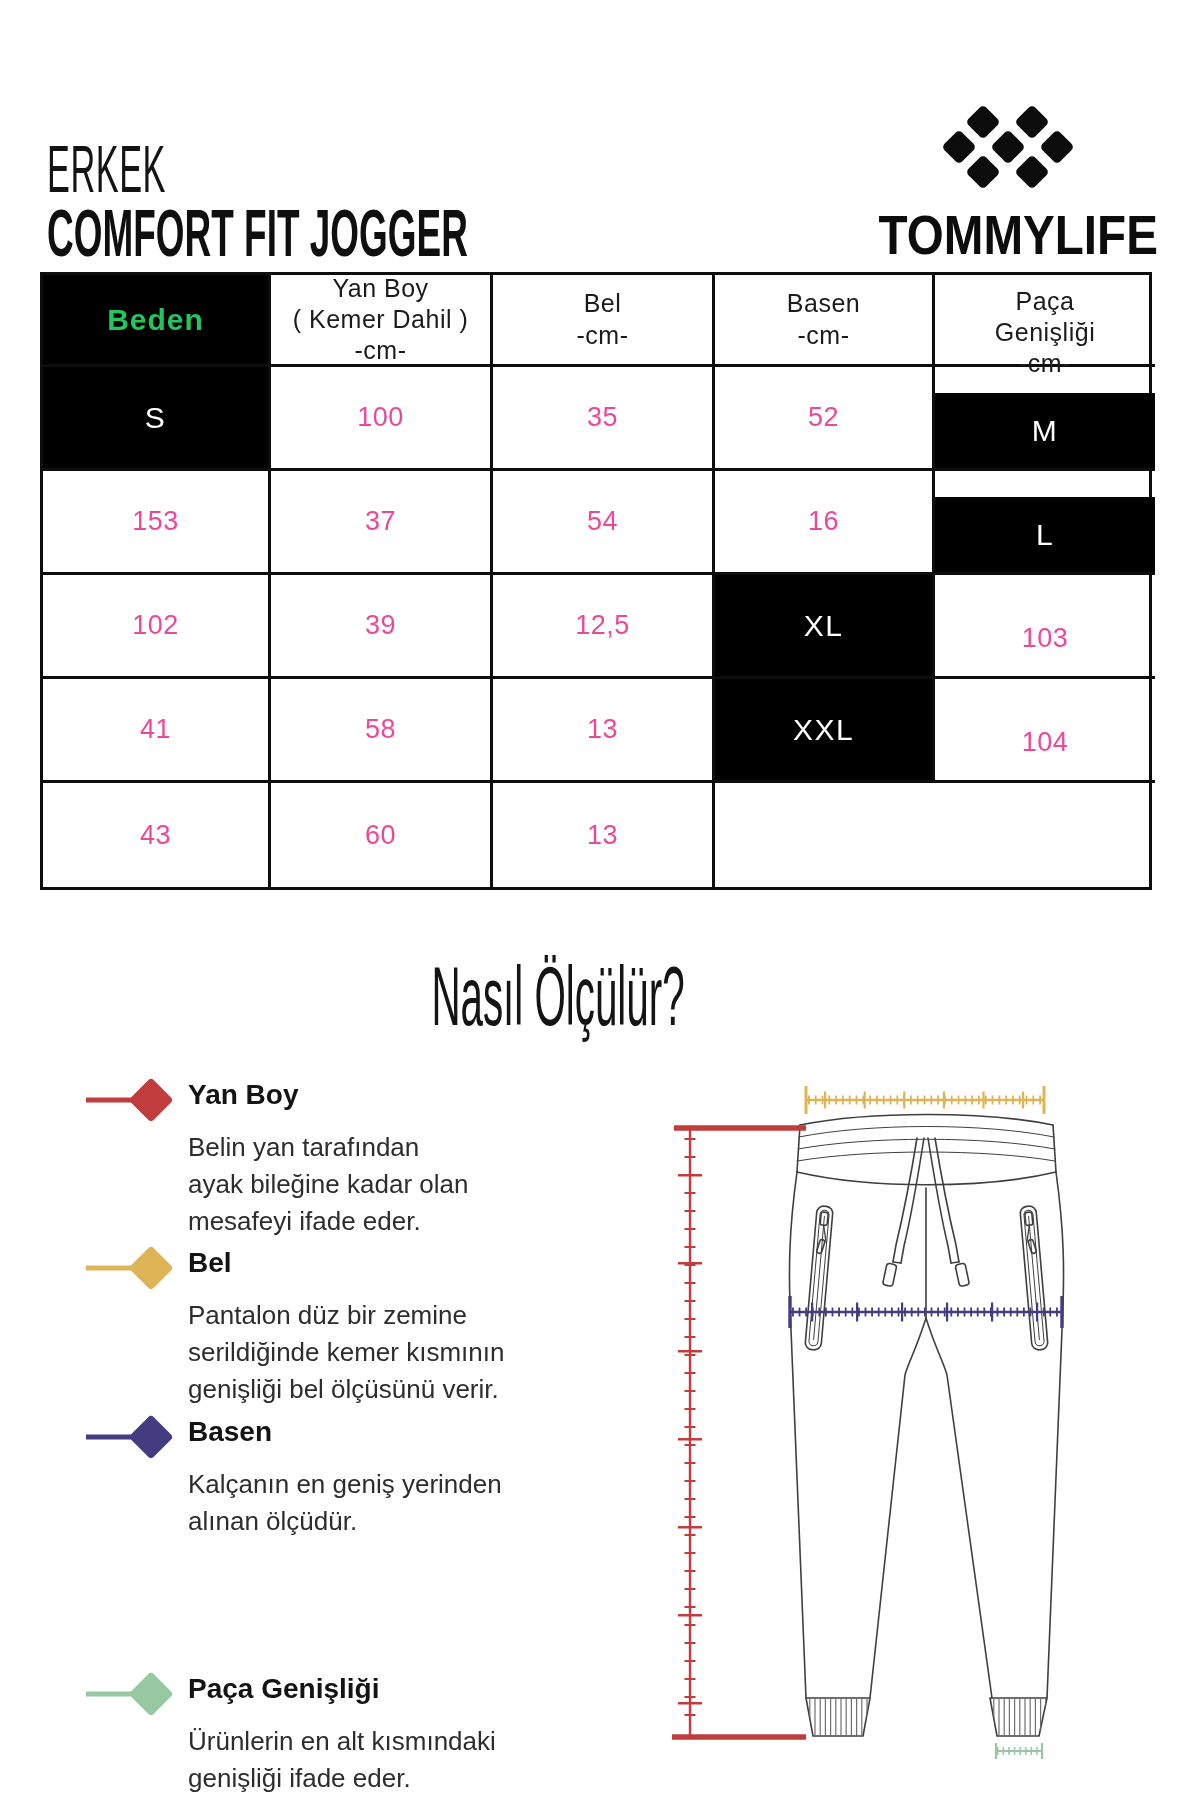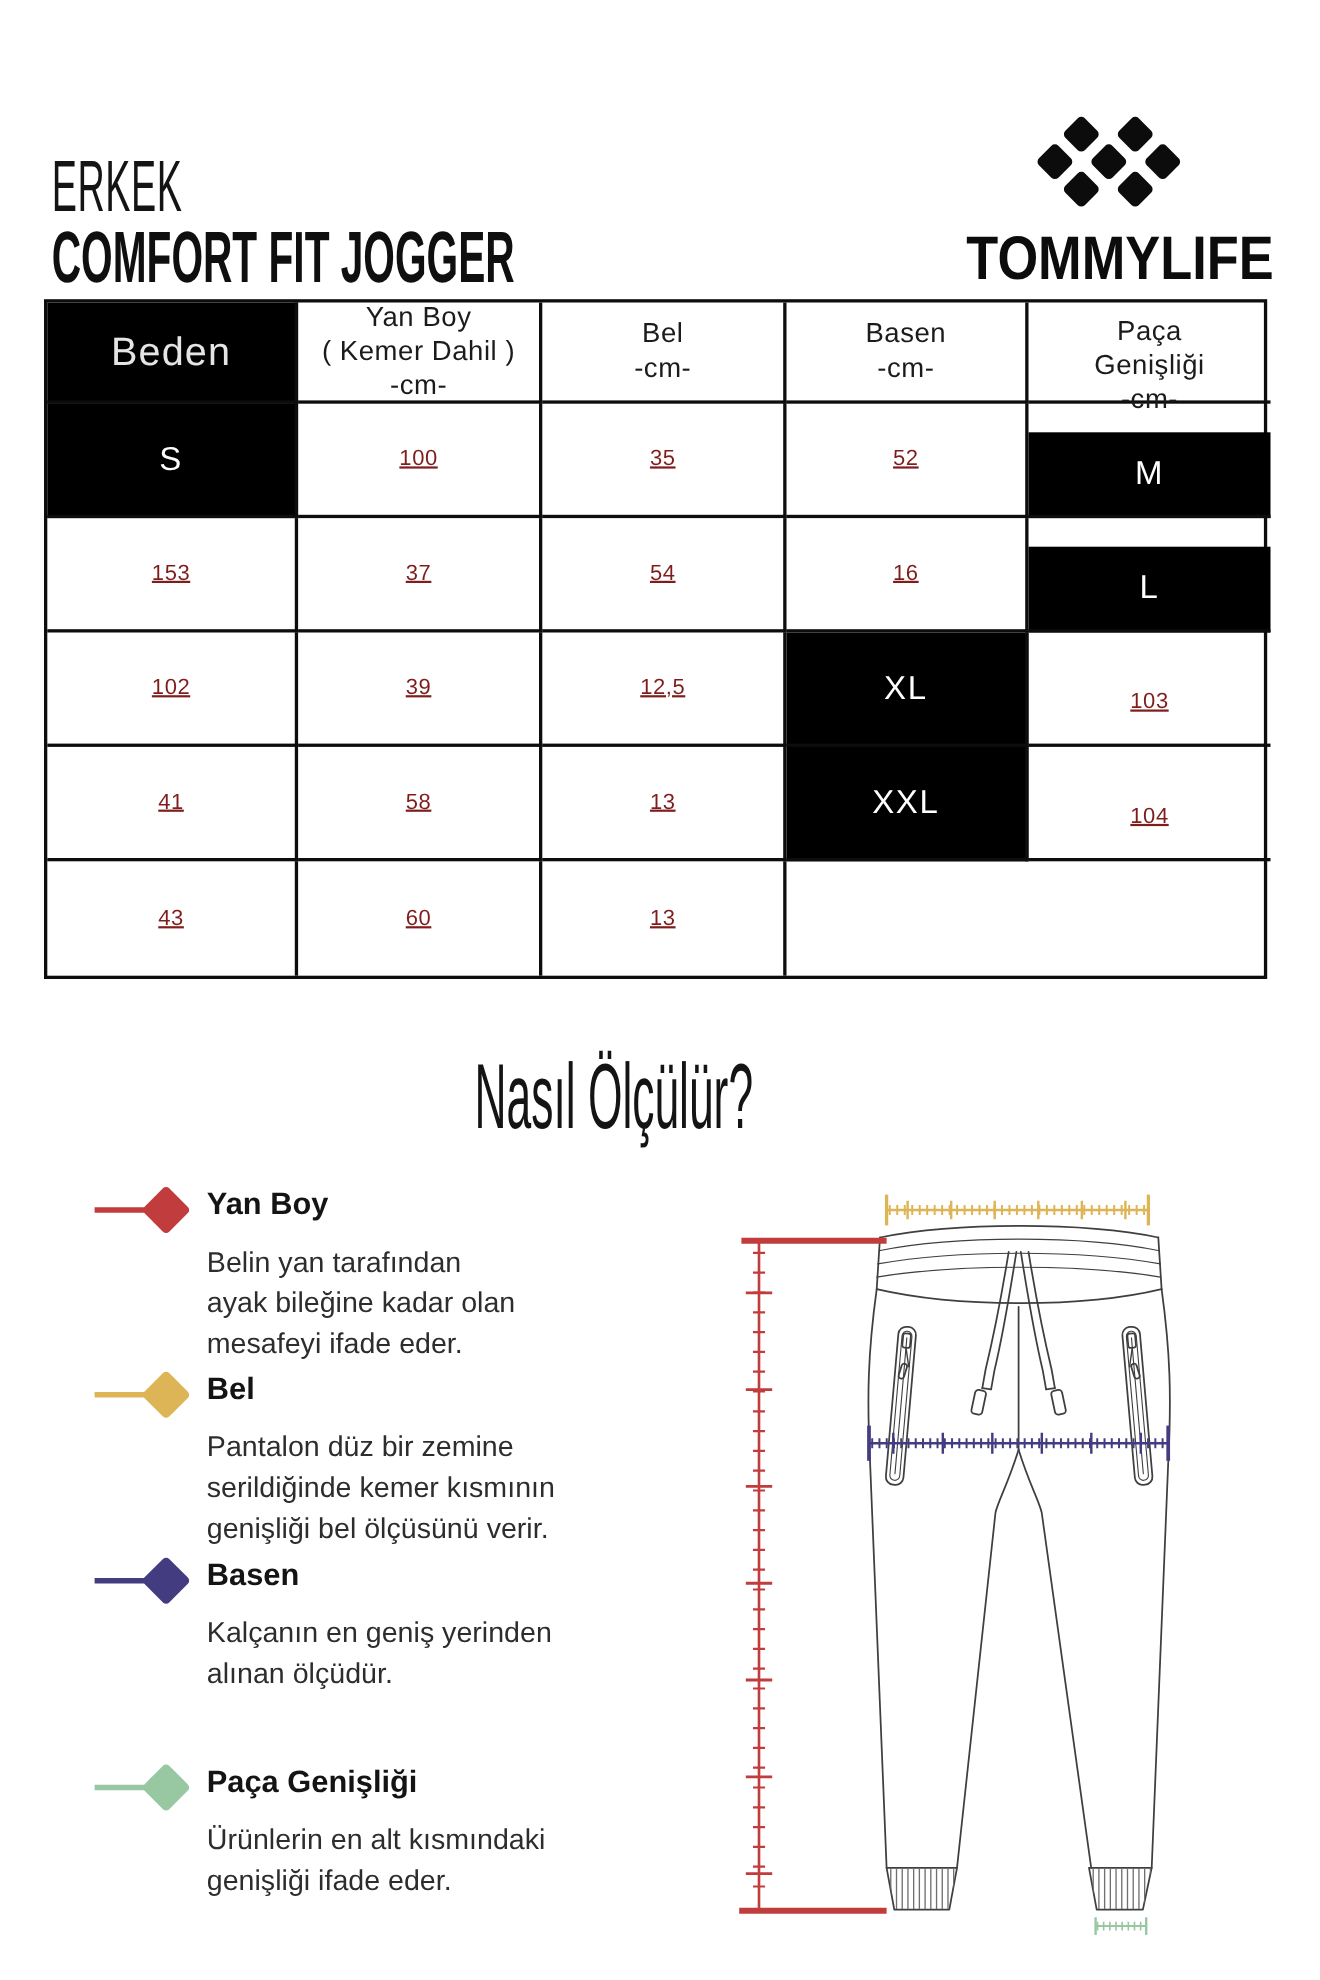--- a/index.html
+++ b/index.html
@@ -19,23 +19,23 @@
   
   .size-table{position:absolute;left:40px;top:272px;width:1112px;
     display:grid;grid-template-columns:228px 222px 222px 220px 220px;
     grid-template-rows:92px repeat(5,104px);border:3px solid #0d0d0d;background:#fff;}
   .cell{display:flex;align-items:center;justify-content:center;text-align:center;
     border-right:3px solid #0d0d0d;border-bottom:3px solid #0d0d0d;white-space:pre-line;}
   .cell:nth-child(5n){border-right:none;margin-top:26px;}
   .cell:nth-child(n+26){border-bottom:none;}
   .cell.dark{background:#000;color:#fff;}
   .cell.th{font-size:25px;line-height:1.25;letter-spacing:.5px;color:#1b1b1b;}
-  .cell.th.dark{font-size:36px;color:#e5e5e5;letter-spacing:1px;}
+  .cell.th.dark{font-size:30px;color:#22c55e;letter-spacing:1px;font-weight:bold;}
   .cell.size{font-size:30px;letter-spacing:1.5px;}
-  .cell.val{font-size:20px;letter-spacing:.5px;color:#7f1d1d;text-decoration:underline;}
+  .cell.val{font-size:27px;letter-spacing:.5px;color:#ec4899;}
 
   
   .measure-title{position:absolute;left:258px;top:950px;width:600px;text-align:center;
     font-size:84px;font-weight:400;line-height:1.1;color:#141414;transform:scaleX(.48);transform-origin:center top;white-space:nowrap;}
 
   .legend{position:absolute;left:0;top:0;}
   .legend-item{position:absolute;left:85px;width:420px;}
   .li-icon{position:absolute;left:0;top:-4px;}
   .li-text{margin-left:103px;}
   .li-title{font-size:28px;font-weight:700;color:#141414;line-height:34px;}
@@ -132,21 +132,21 @@
       <svg class="li-icon" data-name="diamond-icon" width="100" height="52" viewBox="0 0 100 52">
         <line x1="1" y1="26" x2="46" y2="26" stroke="#443c81" stroke-width="5"></line>
         <rect x="-16" y="-16" width="32" height="32" rx="4" fill="#443c81" transform="translate(66,26) rotate(45)"></rect>
       </svg>
       <div class="li-text">
         <div class="li-title" data-name="measure-name">Basen</div>
         <div class="li-desc" data-name="measure-description">Kalçanın en geniş yerinden
 alınan ölçüdür.</div>
       </div>
     </div>
-    <div class="legend-item" data-name="legend-item-pa-a-geni-li-i" style="top: 1603px;">
+    <div class="legend-item" data-name="legend-item-pa-a-geni-li-i" style="top: 1672px;">
       <svg class="li-icon" data-name="diamond-icon" width="100" height="52" viewBox="0 0 100 52">
         <line x1="1" y1="26" x2="46" y2="26" stroke="#98c8a1" stroke-width="5"></line>
         <rect x="-16" y="-16" width="32" height="32" rx="4" fill="#98c8a1" transform="translate(66,26) rotate(45)"></rect>
       </svg>
       <div class="li-text">
         <div class="li-title" data-name="measure-name">Paça Genişliği</div>
         <div class="li-desc" data-name="measure-description">Ürünlerin en alt kısmındaki
 genişliği ifade eder.</div>
       </div>
     </div>

